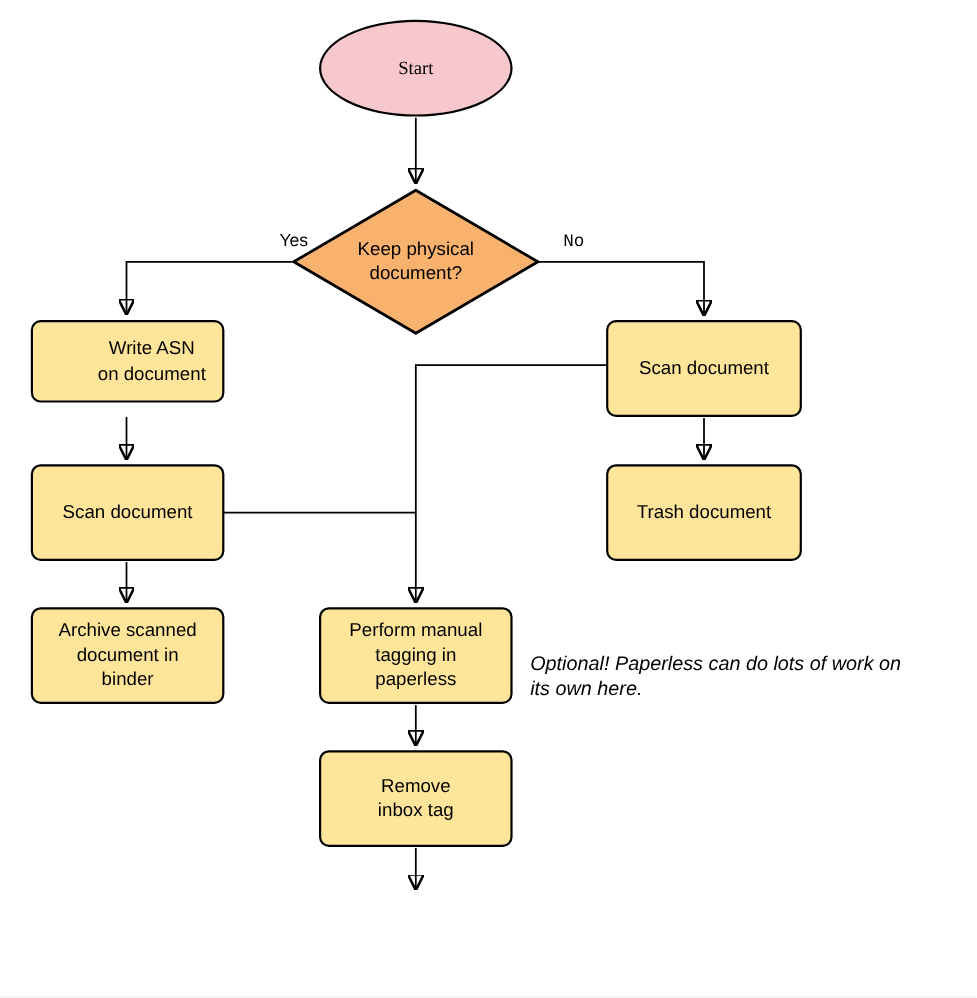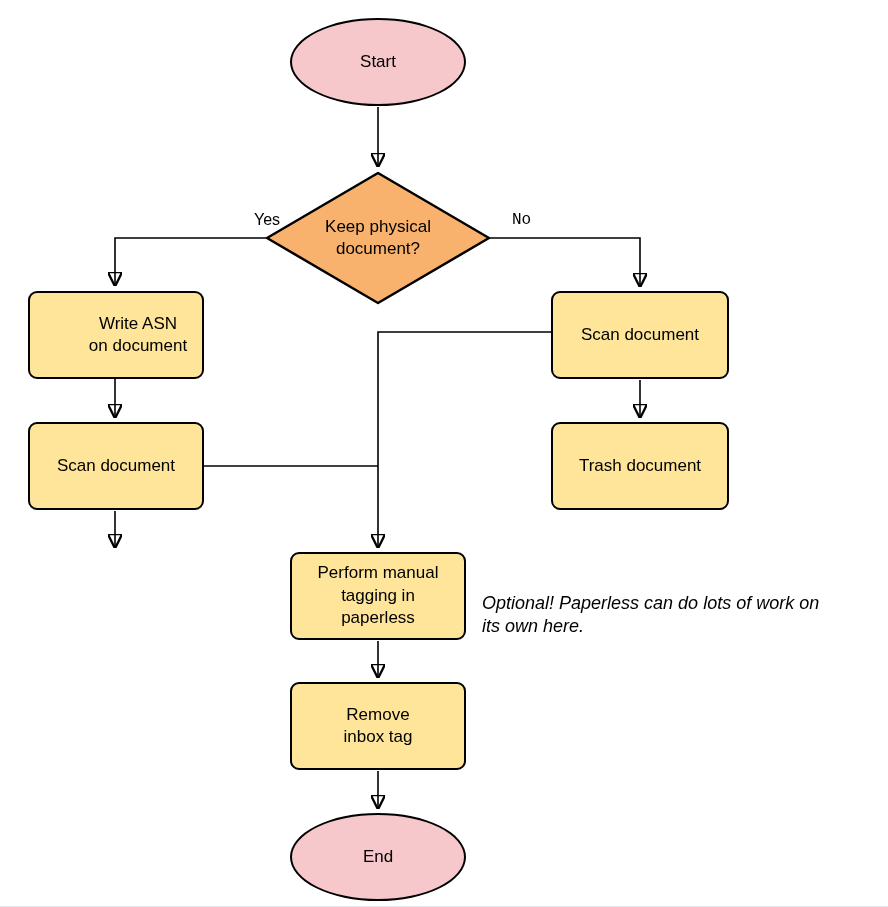--- a/index.html
+++ b/index.html
@@ -32,20 +32,21 @@
     align-items: center;
     justify-content: center;
     text-align: center;
     font-size: 17px;
     line-height: 1.32;
   }
   .terminal {
     background: var(--terminal-fill, #f6c8cc);
     border: 2.5px solid var(--stroke, #000);
     border-radius: 50%;
+    font-family: Liberation Serif, serif;
   }
   .process {
     background: var(--process-fill, #ffe59a);
     border: 2.5px solid var(--stroke, #000);
     border-radius: 9px;
   }
   .decision { background: transparent; border: none; }
   .decision .diamond-shape {
     position: absolute;
     left: 0; top: 0;
@@ -110,51 +111,53 @@
     <svg class="diamond-shape" viewBox="0 0 226 134" preserveAspectRatio="none">
       <polygon points="113,2 224,67 113,132 2,67"></polygon>
     </svg>
     <span class="label">Keep physical
 document?</span>
   </div>
 
   <span class="edge-label" style="left:212px; top:211px;margin-left:42px;">Yes</span>
   <span class="edge-label" style="left:512px; top:211px;font-family:Liberation Mono, monospace;">No</span>
 
-  <div class="node process" style="left:28px; top:291px; width:176px; height:88px;padding-left:44px;">
+  <div class="node process" style="left:28px; top:291px; width:176px; height:75px;padding-left:44px;">
     <span class="label">Write ASN
 on document</span>
   </div>
 
   <div class="node process" style="left:28px; top:422px; width:176px; height:88px;">
     <span class="label">Scan document</span>
   </div>
 
+  <div class="node process" style="left:28px; top:552px; width:176px; height:88px;">
+    <span class="label">Archive scanned
+document in
+binder</span>
+  </div>
 
   <div class="node process" style="left:551px; top:291px; width:178px; height:88px;">
     <span class="label">Scan document</span>
   </div>
 
   <div class="node process" style="left:551px; top:422px; width:178px; height:88px;text-align:center;">
     <span class="label">Trash document</span>
   </div>
 
   <div class="node process" style="left:290px; top:682px; width:176px; height:88px;">
     <span class="label">Remove
 inbox tag</span>
   </div>
 
   <div class="node process" style="left:290px; top:552px; width:176px; height:88px;">
     <span class="label">Perform manual
 tagging in
 paperless</span>
   </div>
 
-  <div class="node terminal" style="left:290px; top:813px; width:176px; height:88px;">
-    <span class="label">End</span>
-  </div>
 
   <div class="annotation" style="left:482px; top:592px; width:400px;">Optional! Paperless can do lots of work on
 its own here.</div>
 
   <div class="bottom-line"></div>
 
 </div>
 
 </body></html>

